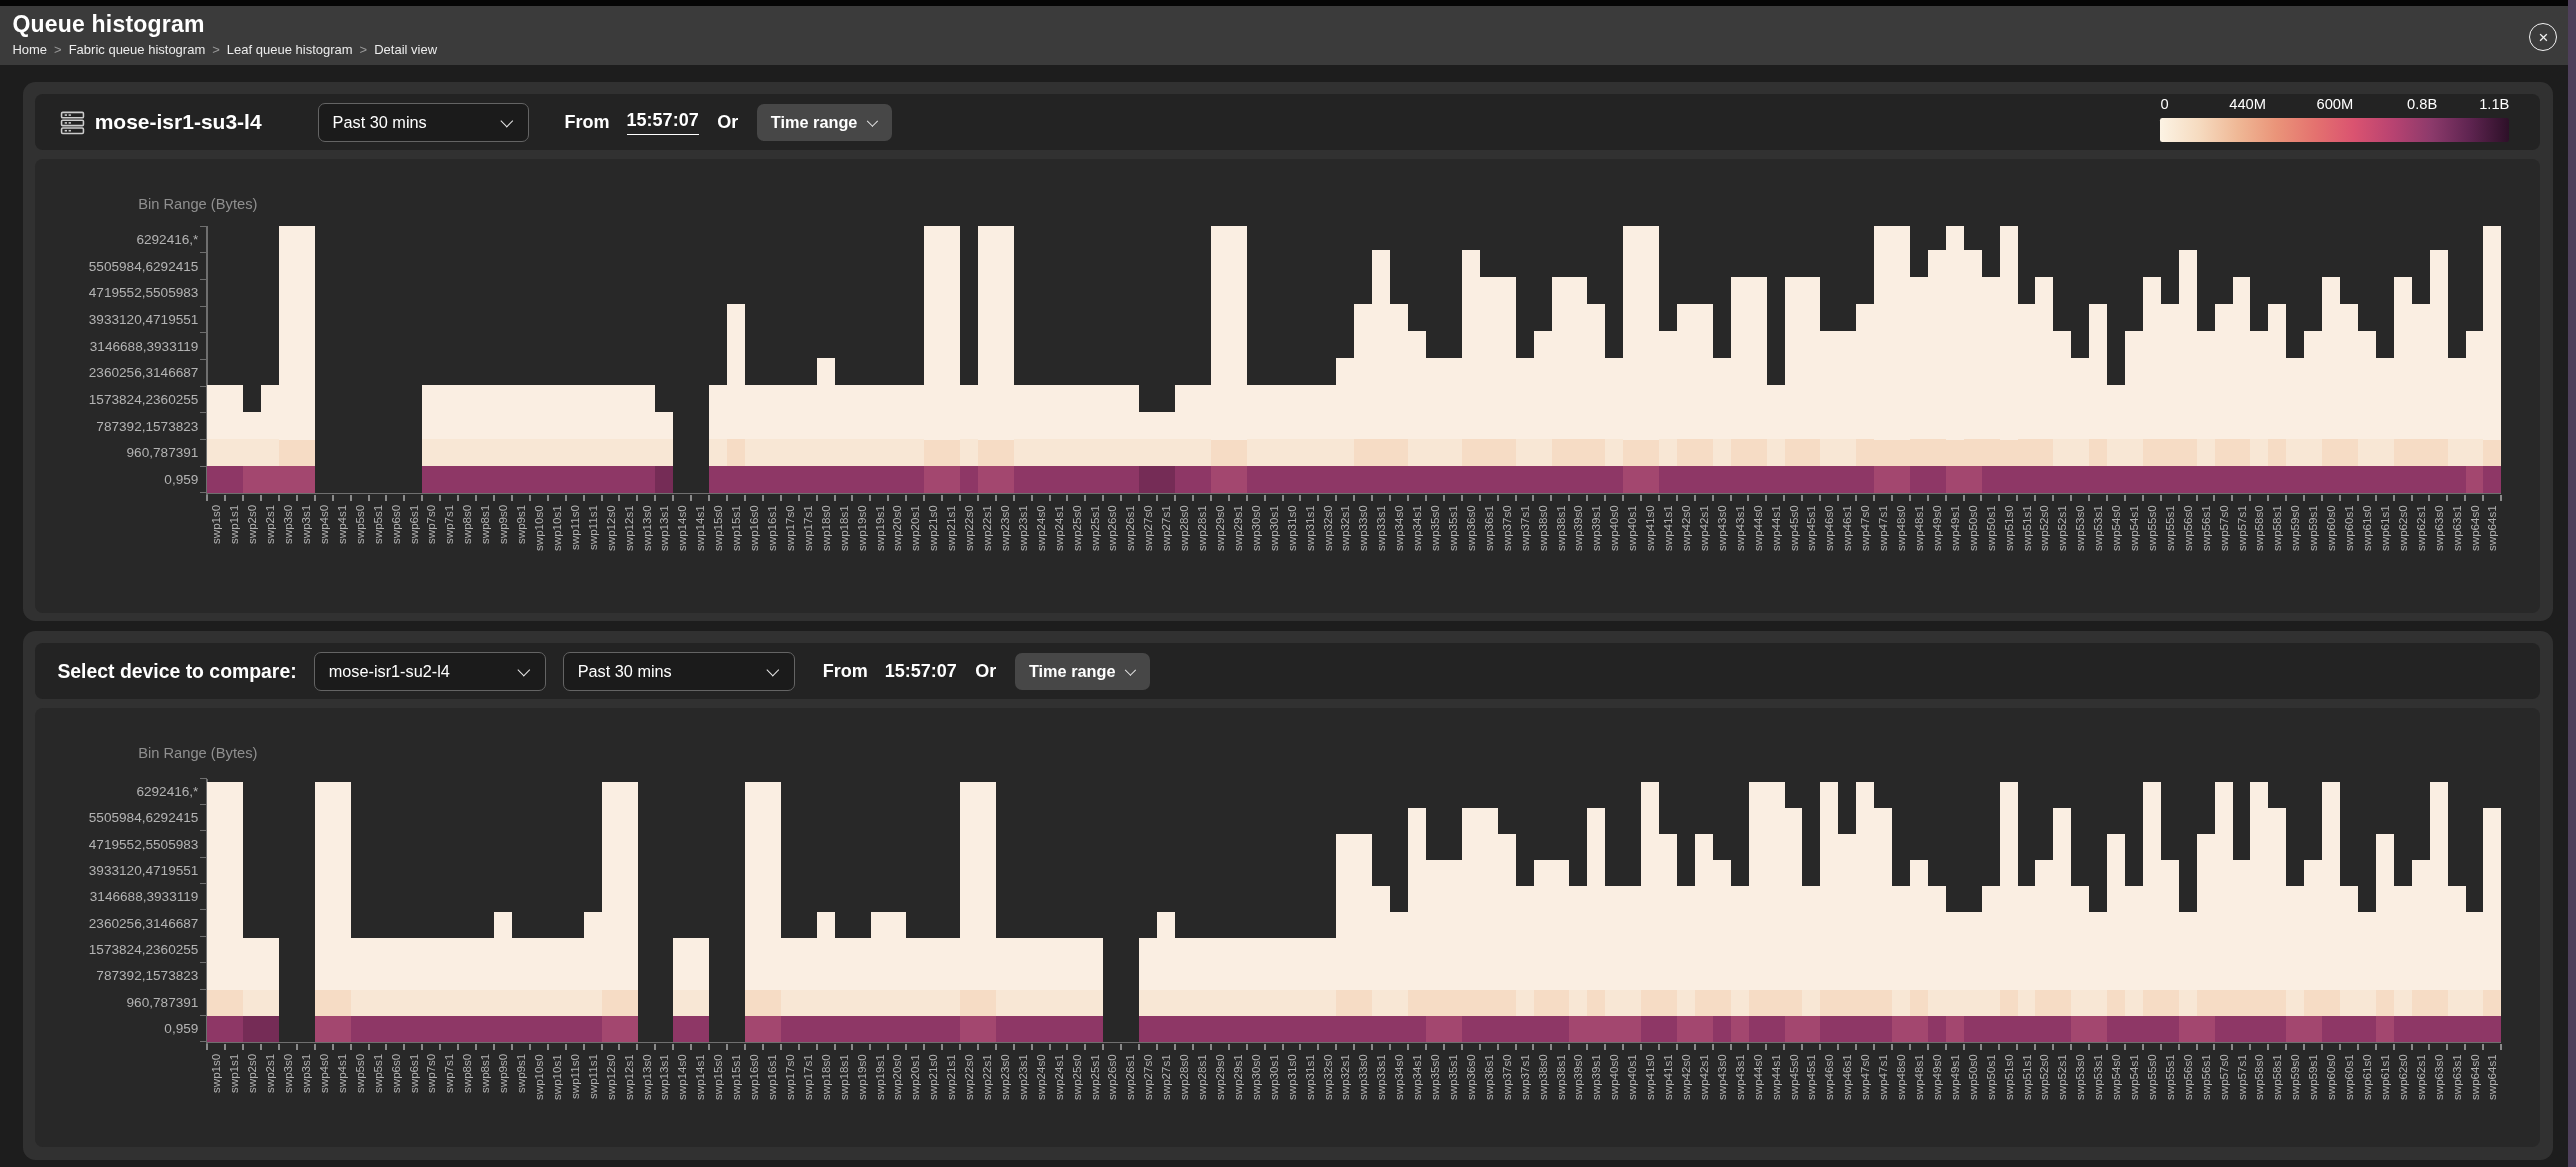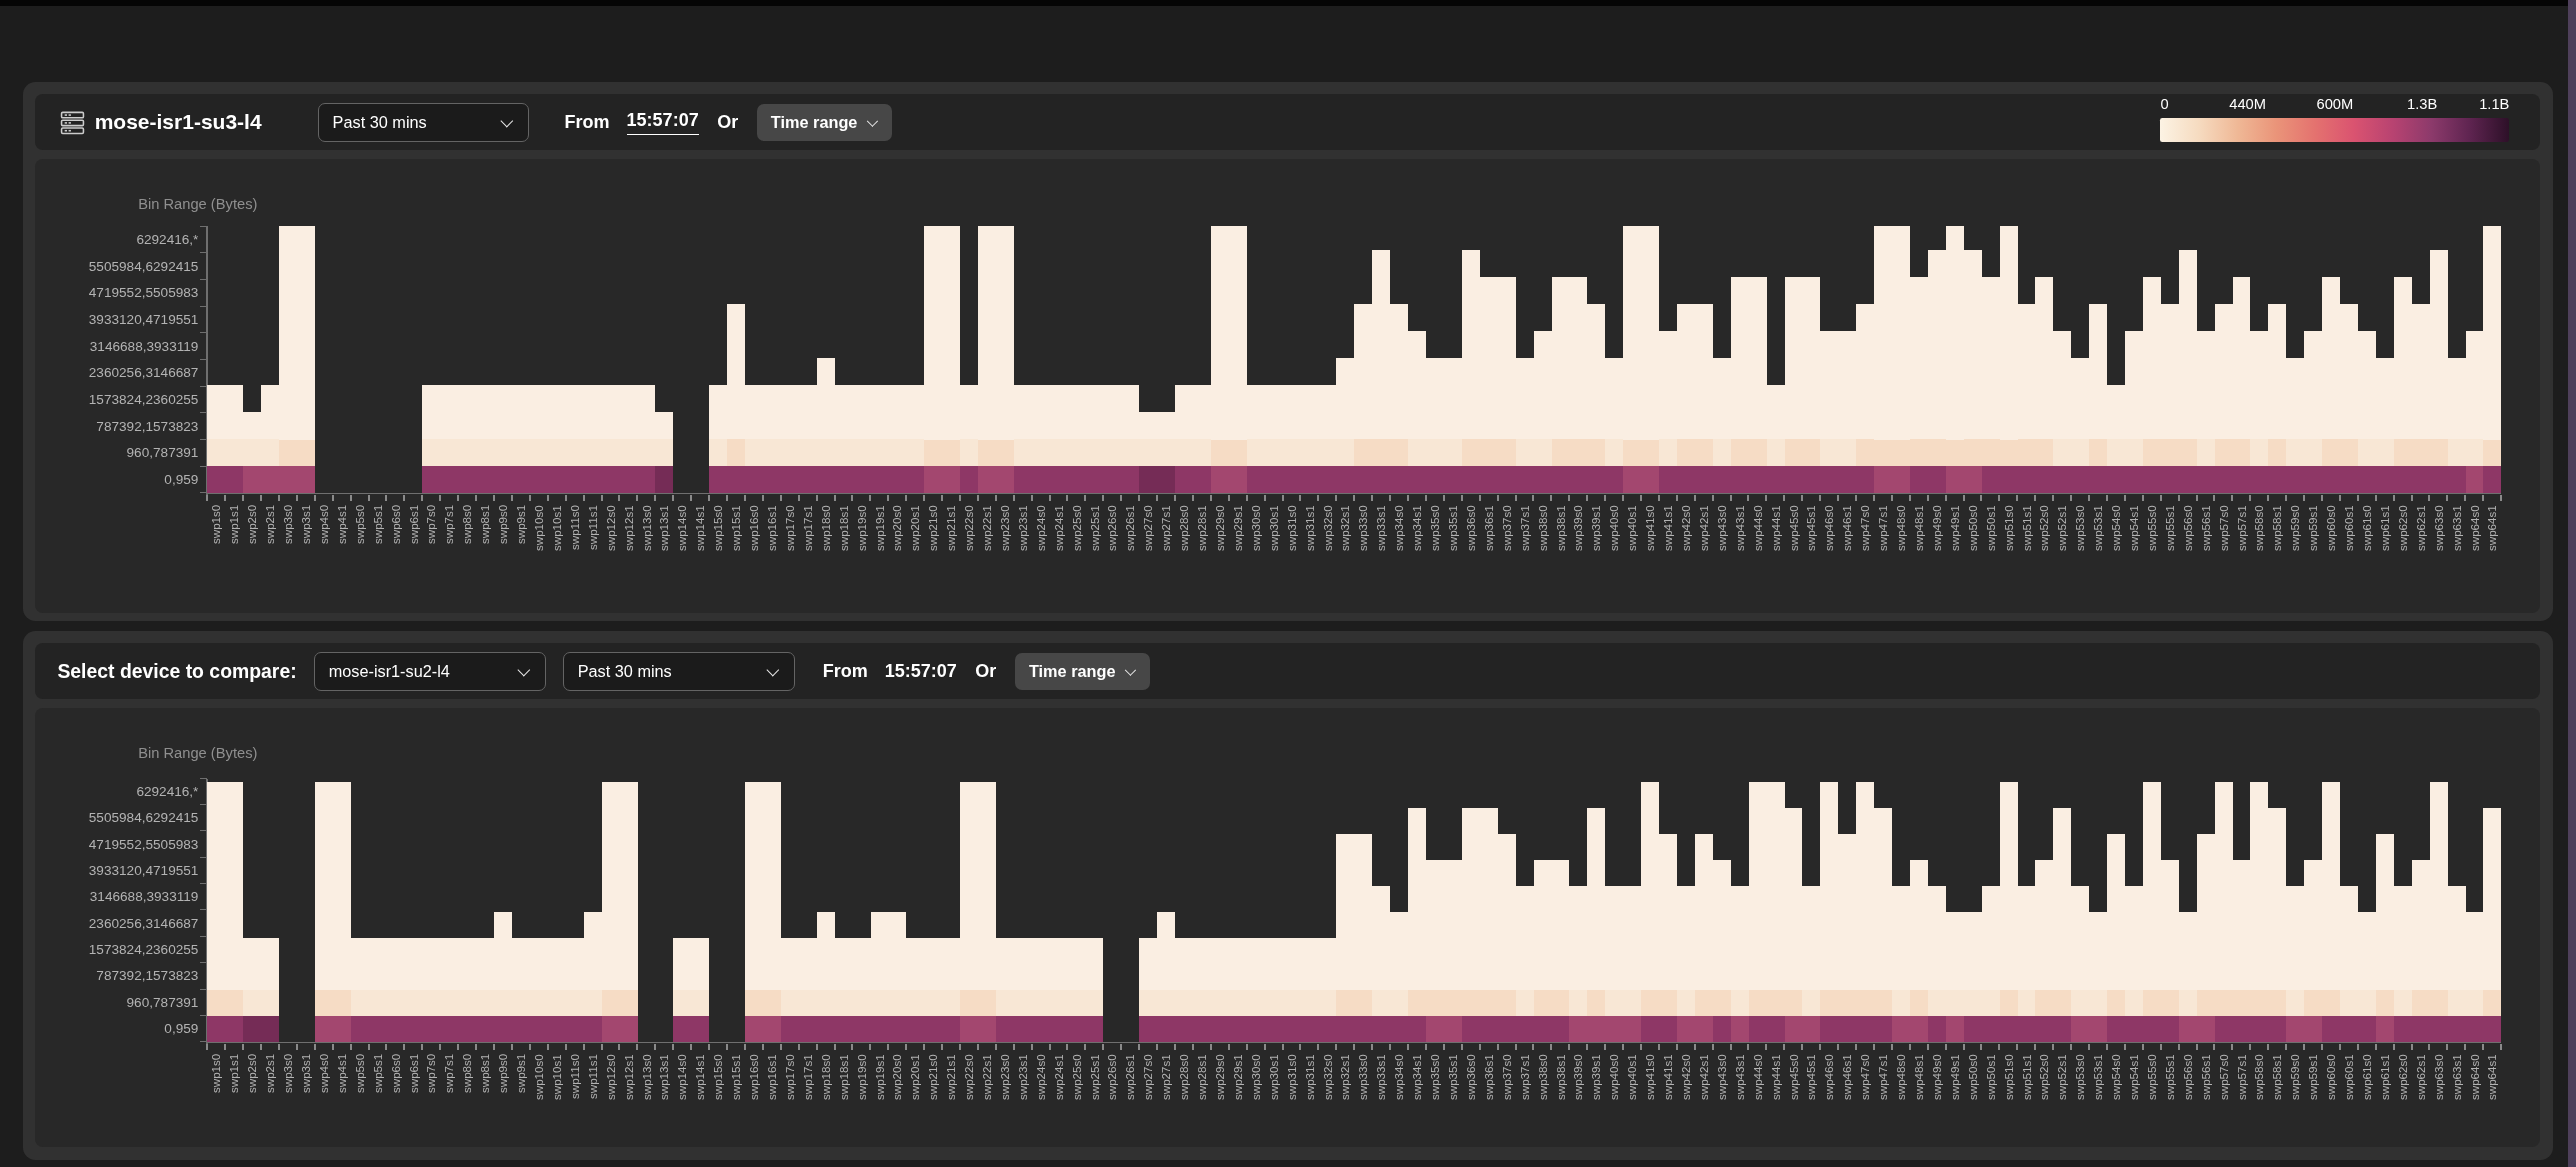--- a/index.html
+++ b/index.html
@@ -68,20 +68,27 @@
   .xlabels { position:absolute; display:flex; }
   .xlabel { flex:1 1 0; writing-mode:vertical-rl; transform:rotate(180deg); font-size:11.6px; color:#b3b3b3;
             display:flex; align-items:center; justify-content:flex-end; white-space:nowrap; overflow:visible; }
 </style>
 </head>
 <body>
 
 <div id="page">
   <div id="topbar" style="background: rgb(5, 5, 5);"></div>
 
+  <div id="app-header" style="background: rgb(59, 59, 59);">
+    <div id="page-title">Queue histogram</div>
+    <div id="breadcrumb"><span class="crumb">Home</span><span class="sep">&gt;</span><span class="crumb">Fabric queue histogram</span><span class="sep">&gt;</span><span class="crumb">Leaf queue histogram</span><span class="sep">&gt;</span><span class="crumb">Detail view</span></div>
+    <div id="close-btn">
+      <span>×</span>
+    </div>
+  </div>
 
   <div id="right-edge" style="background: rgb(78, 63, 90);"></div>
 
   <div class="panel" id="panel-1">
     <div class="control-card">
       <div class="ctl-row">
         <svg class="device-icon" viewBox="0 0 32 32">
           <g fill="none" stroke="#cccccc" stroke-width="2">
             <rect x="2" y="3" width="28" height="7" rx="1.5"></rect>
             <rect x="2" y="13" width="28" height="7" rx="1.5"></rect>
@@ -111,21 +118,21 @@
           <span class="tr-label">Time range</span>
           <span class="chev"></span>
         </div>
       </div>
 
       <div id="legend">
         <div id="legend-labels">
             <span style="left: 0px;">0</span>
             <span style="left: 25%; transform: translateX(-50%);">440M</span>
             <span style="left: 50%; transform: translateX(-50%);">600M</span>
-            <span style="left: 75%; transform: translateX(-50%);">1.3B</span>
+            <span style="left: 75%; transform: translateX(-50%);">0.8B</span>
             <span style="right: 0px;">1.1B</span>
           </div>
         <div id="legend-bar" style="background: linear-gradient(to right, rgb(252, 243, 228), rgb(246, 219, 192), rgb(239, 184, 150), rgb(234, 148, 121), rgb(228, 114, 111), rgb(218, 83, 112), rgb(184, 67, 113), rgb(140, 58, 107), rgb(94, 36, 80), rgb(45, 16, 40));"></div>
       </div>
     </div>
 
     <div class="chart-card" id="chart-card-1">
         <div class="axis-title" style="left: 36px; top: 37px; width: 186px;">Bin Range (Bytes)</div>
         <div class="ylabel" style="right: 2342px; top: 73px;">6292416,*</div>
         <div class="ylabel" style="right: 2342px; top: 100px;">5505984,6292415</div>

